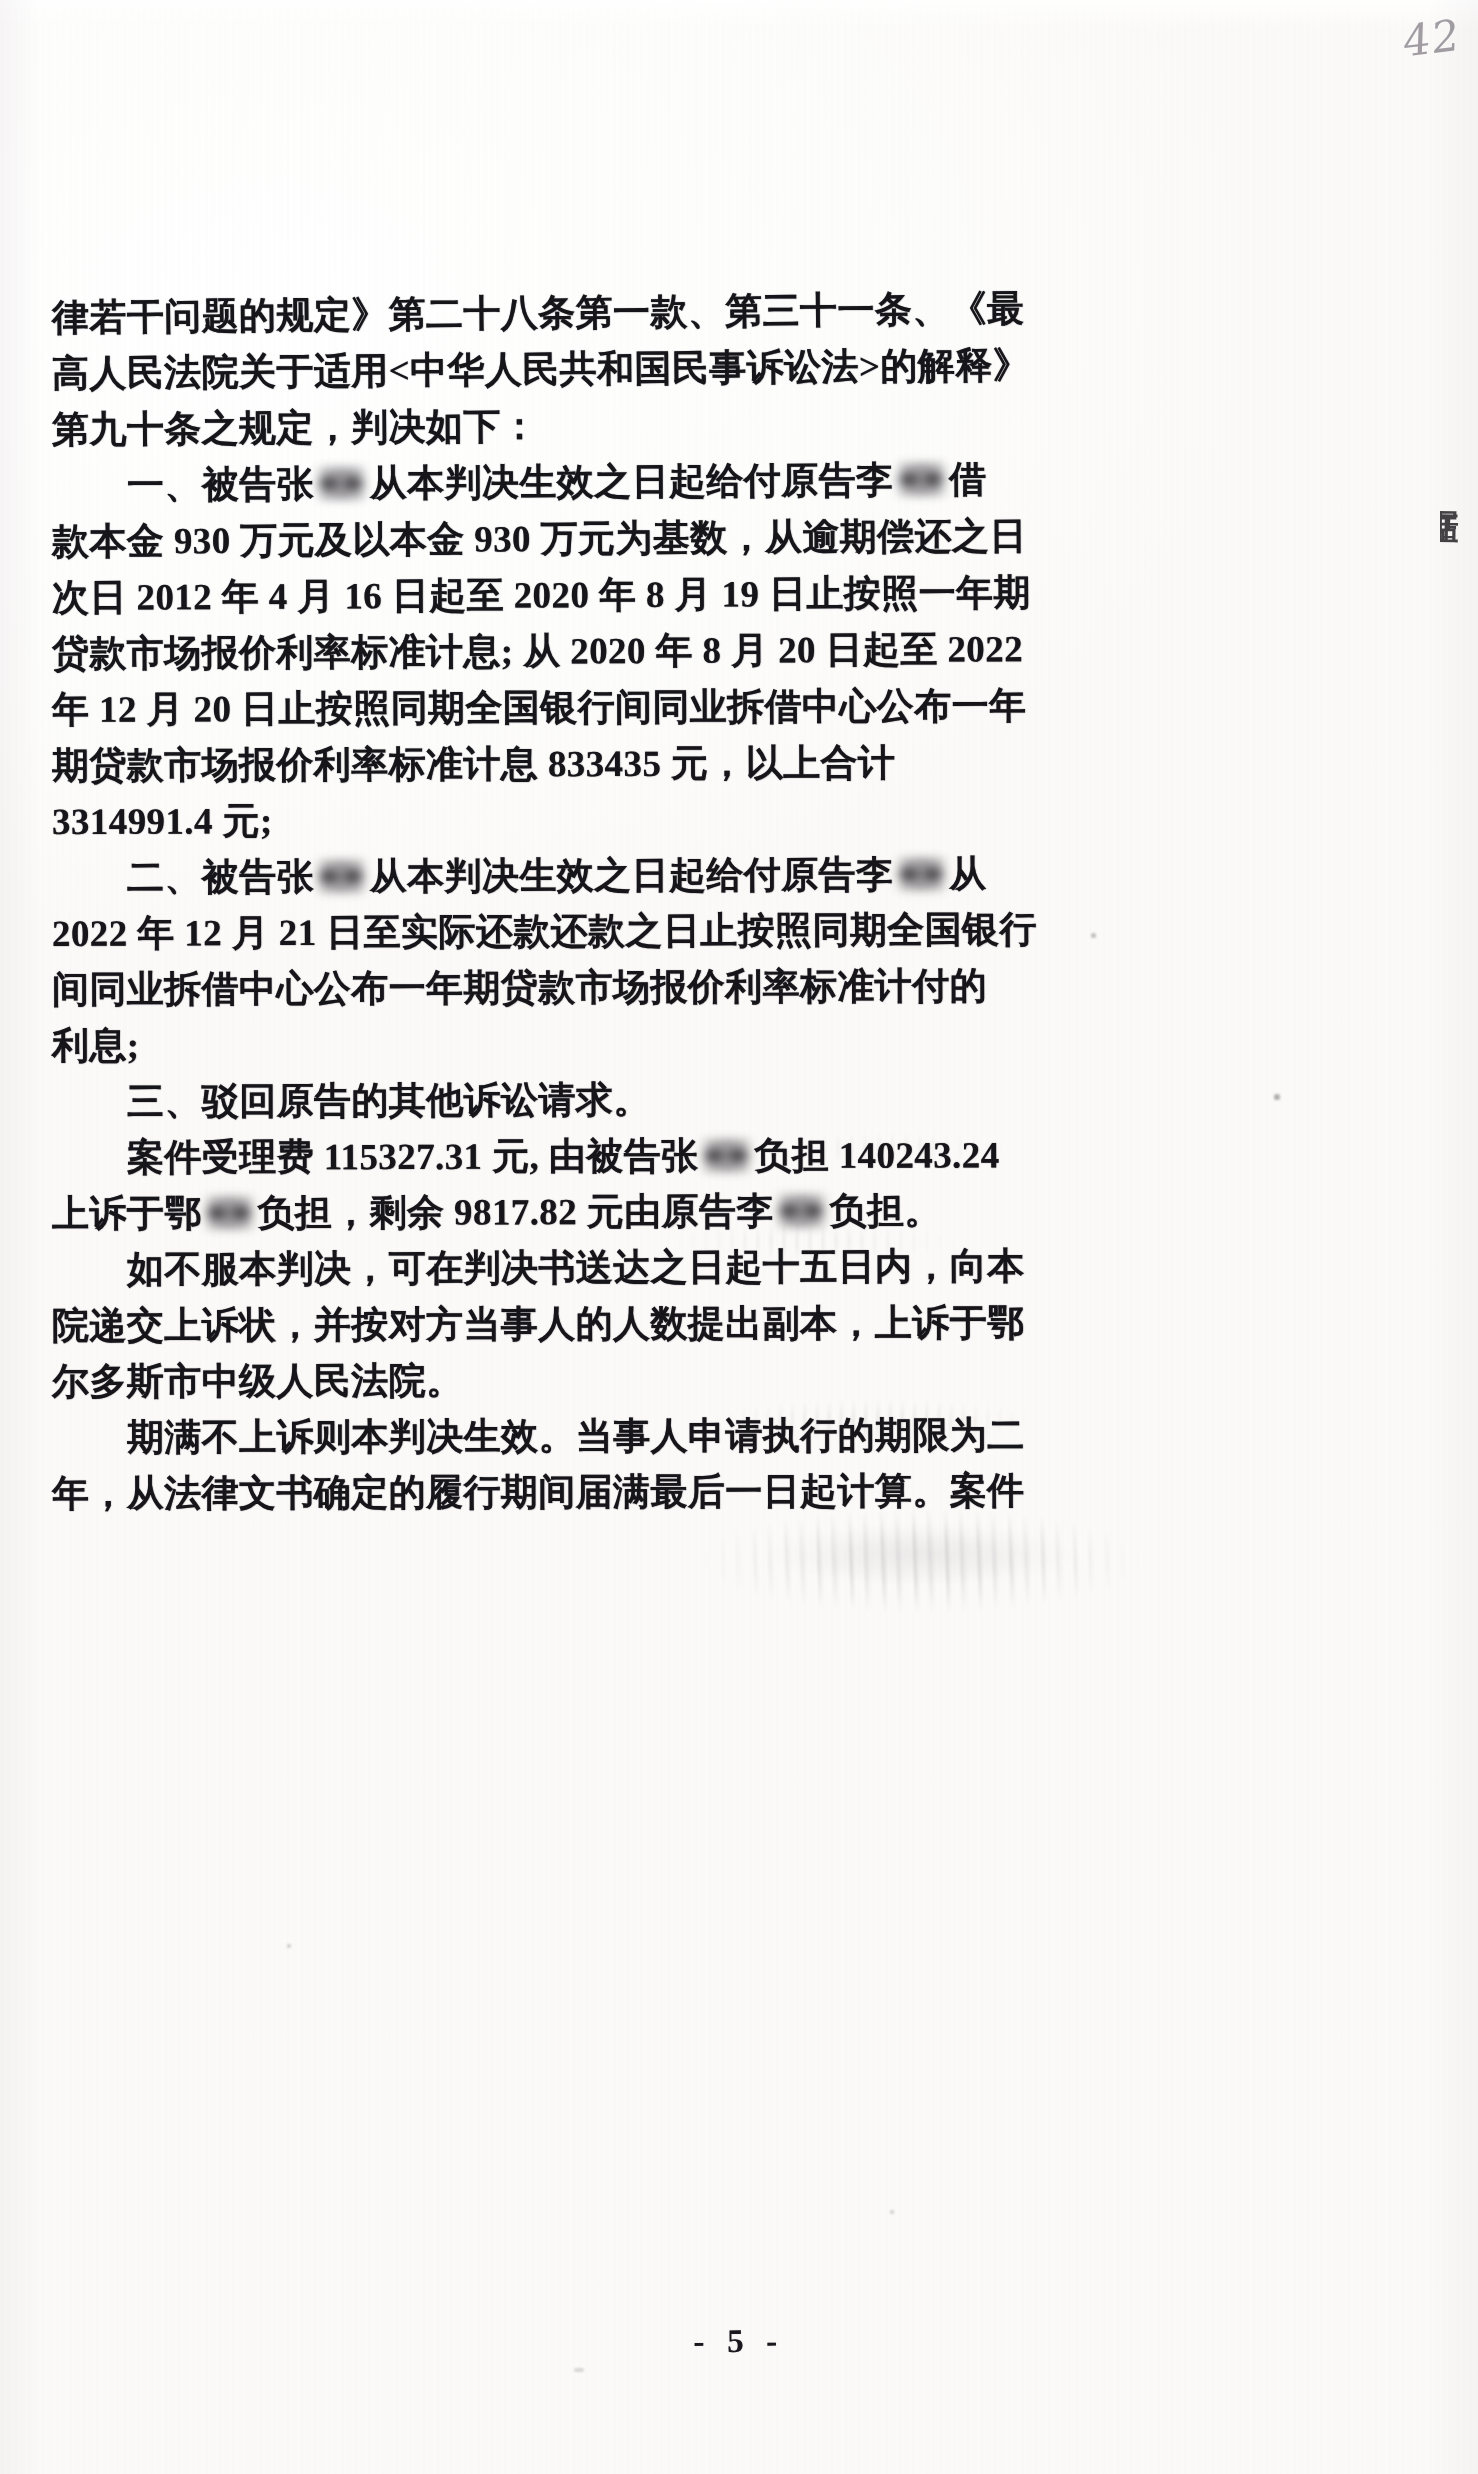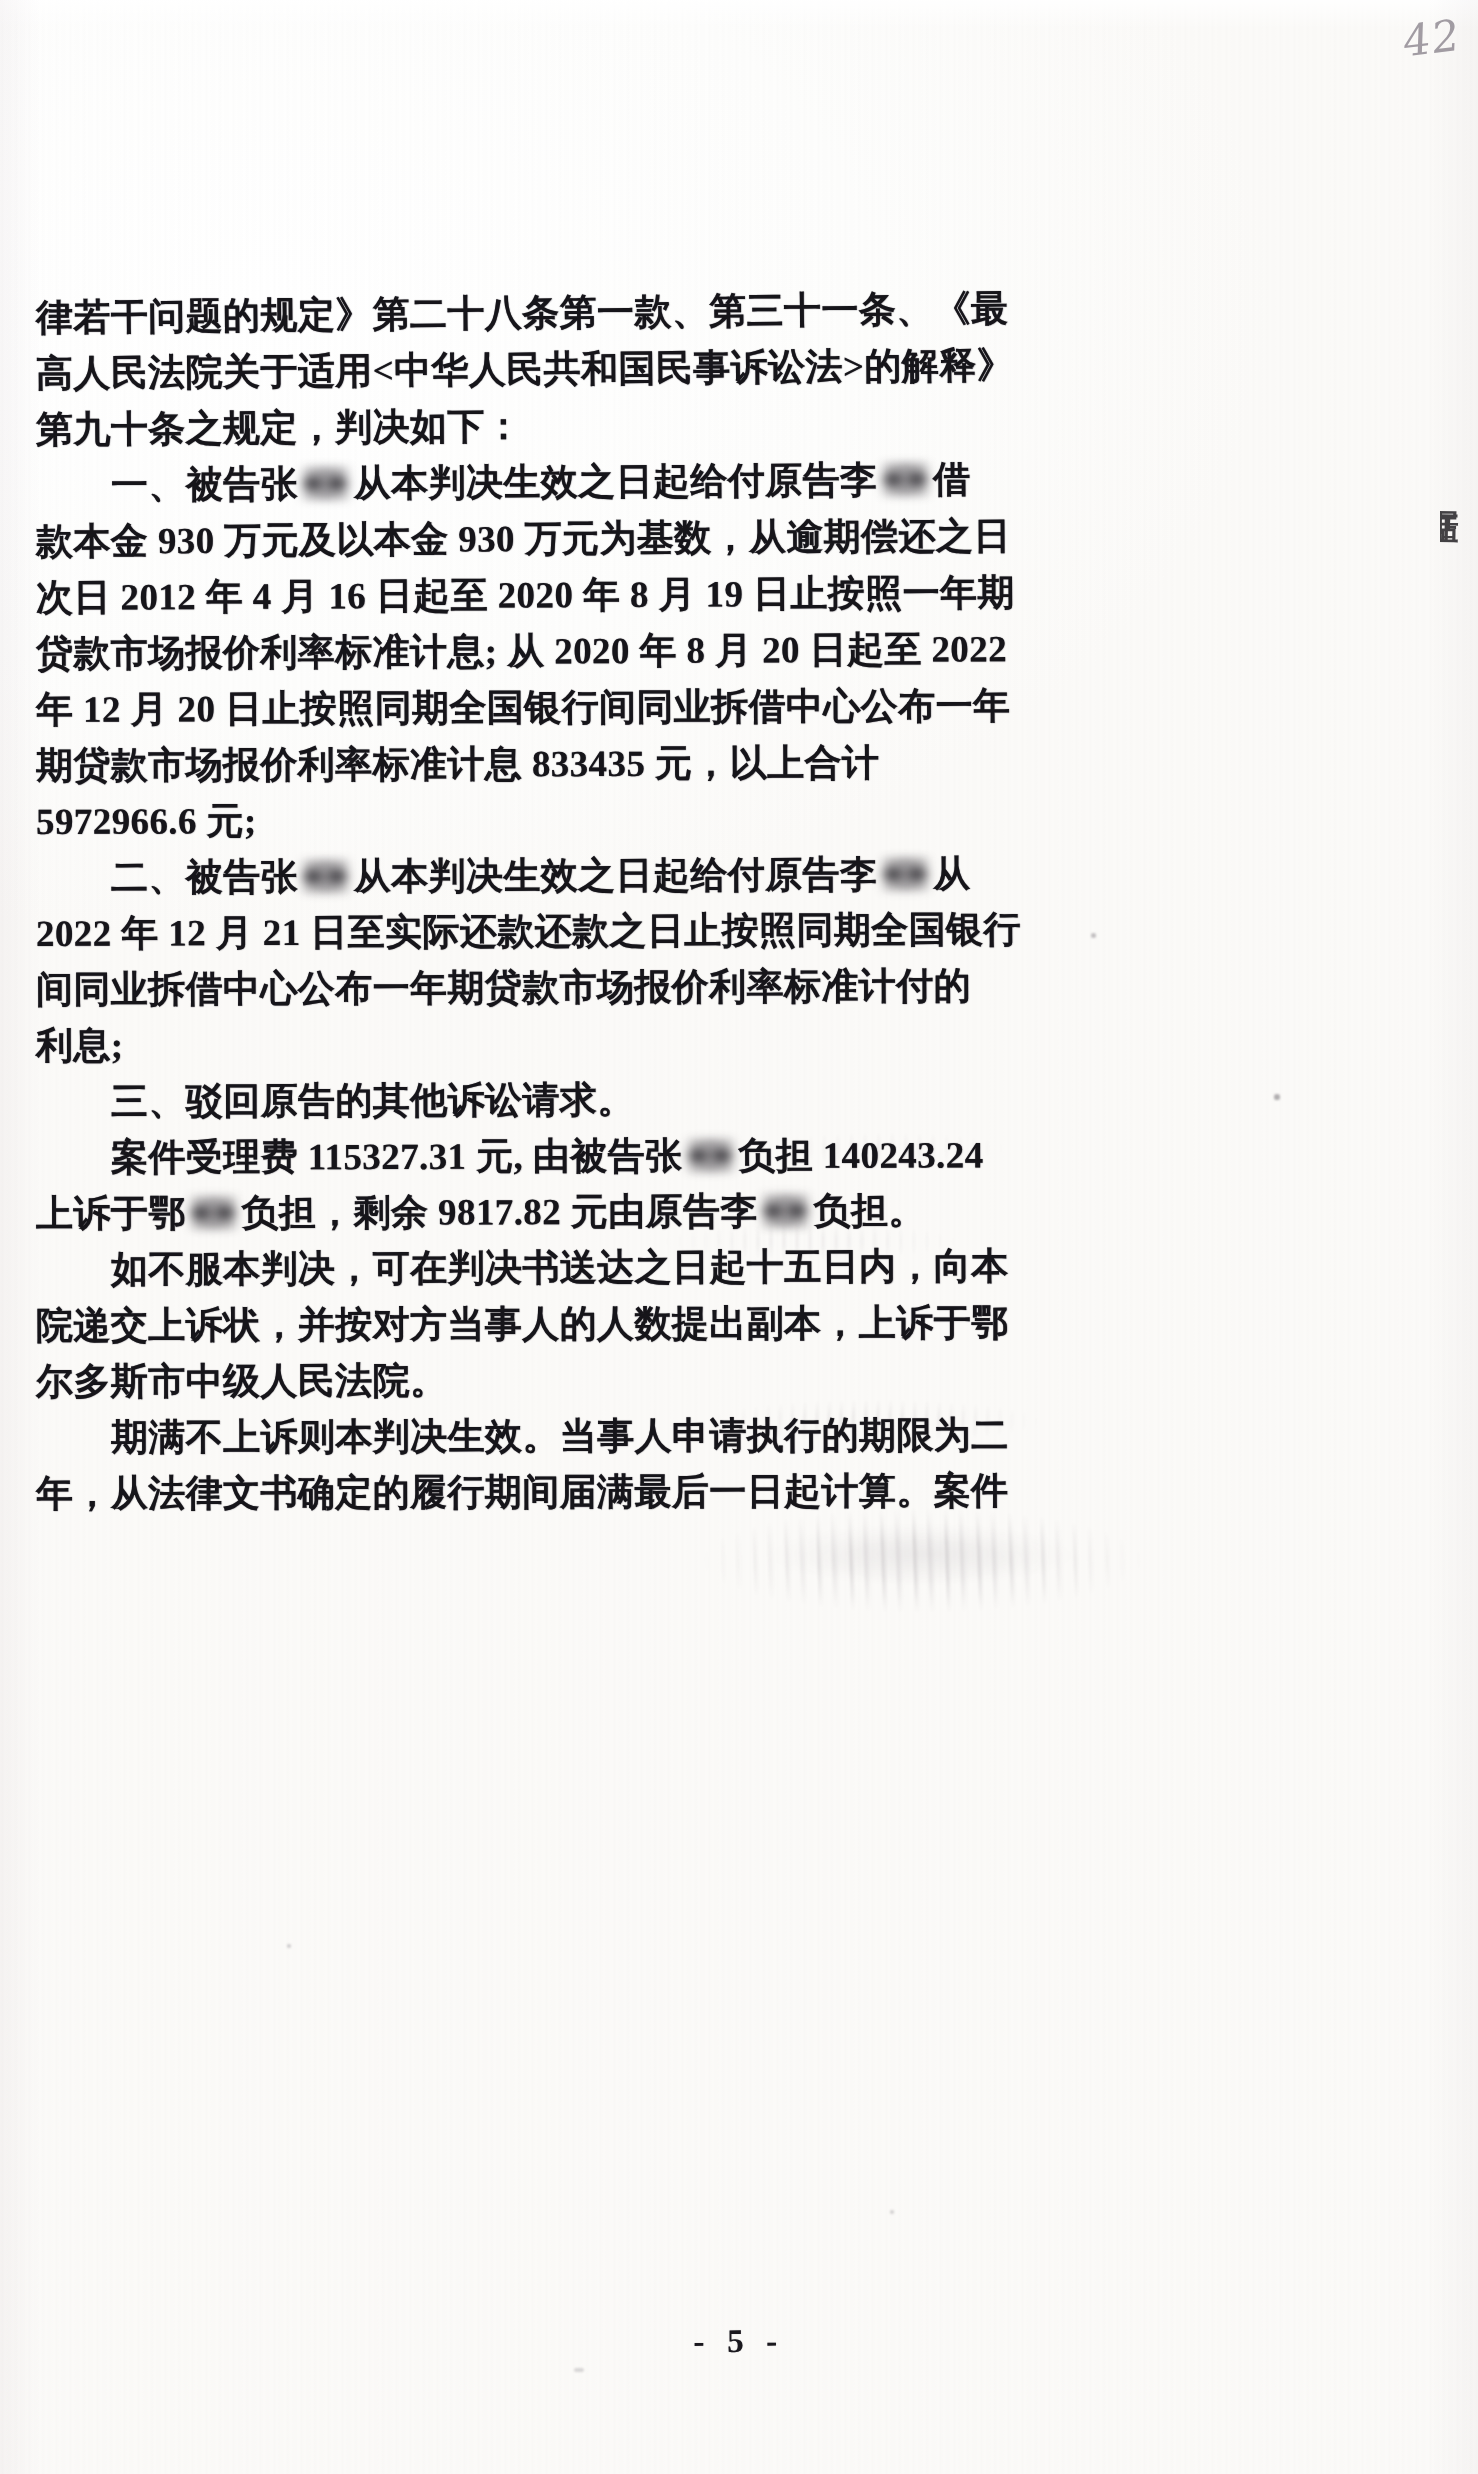--- a/index.html
+++ b/index.html
@@ -84,21 +84,21 @@
     color: #1c1a1e;
     opacity: .82;
     transform: translateX(-11.5px) rotate(1deg);
     letter-spacing: -2.9px;
     line-height: .86;
   }
 
   
   #body {
     position: absolute;
-    left: 36px;
+    left: 52px;
     top: 290px;
     width: 1155px;
   }
   .ln {
     font-family: "Liberation Serif", "DejaVu Serif", serif;
     font-weight: 700;
     font-size: 37px;
     line-height: 56px;
     height: 56px;
     color: #16151a;
@@ -245,21 +245,21 @@
   <div id="body">
       <div class="ln"><span>律若干问题的规定》第二十八条第一款、第三十一条、《最</span></div>
       <div class="ln"><span>高人民法院关于适用&lt;中华人民共和国民事诉讼法&gt;的解释》</span></div>
       <div class="ln"><span>第九十条之规定，判决如下：</span></div>
       <div class="ln ind"><span>一、被告张</span><span class="rd w2">██</span><span>从本判决生效之日起给付原告李</span><span class="rd w2">██</span><span>借</span></div>
       <div class="ln"><span>款本金 930 万元及以本金 930 万元为基数，从逾期偿还之日</span></div>
       <div class="ln"><span>次日 2012 年 4 月 16 日起至 2020 年 8 月 19 日止按照一年期</span></div>
       <div class="ln"><span>贷款市场报价利率标准计息; 从 2020 年 8 月 20 日起至 2022</span></div>
       <div class="ln"><span>年 12 月 20 日止按照同期全国银行间同业拆借中心公布一年</span></div>
       <div class="ln"><span>期贷款市场报价利率标准计息 833435 元，以上合计</span></div>
-      <div class="ln"><span>5972966.6 元;</span></div>
+      <div class="ln"><span>3314991.4 元;</span></div>
       <div class="ln ind"><span>二、被告张</span><span class="rd w2">██</span><span>从本判决生效之日起给付原告李</span><span class="rd w2">██</span><span>从</span></div>
       <div class="ln"><span>2022 年 12 月 21 日至实际还款还款之日止按照同期全国银行</span></div>
       <div class="ln"><span>间同业拆借中心公布一年期贷款市场报价利率标准计付的</span></div>
       <div class="ln"><span>利息;</span></div>
       <div class="ln ind"><span>三、驳回原告的其他诉讼请求。</span></div>
       <div class="ln ind"><span>案件受理费 115327.31 元, 由被告张</span><span class="rd w2">██</span><span>负担 140243.24</span></div>
       <div class="ln"><span>上诉于鄂</span><span class="rd w2">██</span><span>负担，剩余 9817.82 元由原告李</span><span class="rd w2">██</span><span>负担。</span></div>
       <div class="ln ind"><span>如不服本判决，可在判决书送达之日起十五日内，向本</span></div>
       <div class="ln"><span>院递交上诉状，并按对方当事人的人数提出副本，上诉于鄂</span></div>
       <div class="ln"><span>尔多斯市中级人民法院。</span></div>

